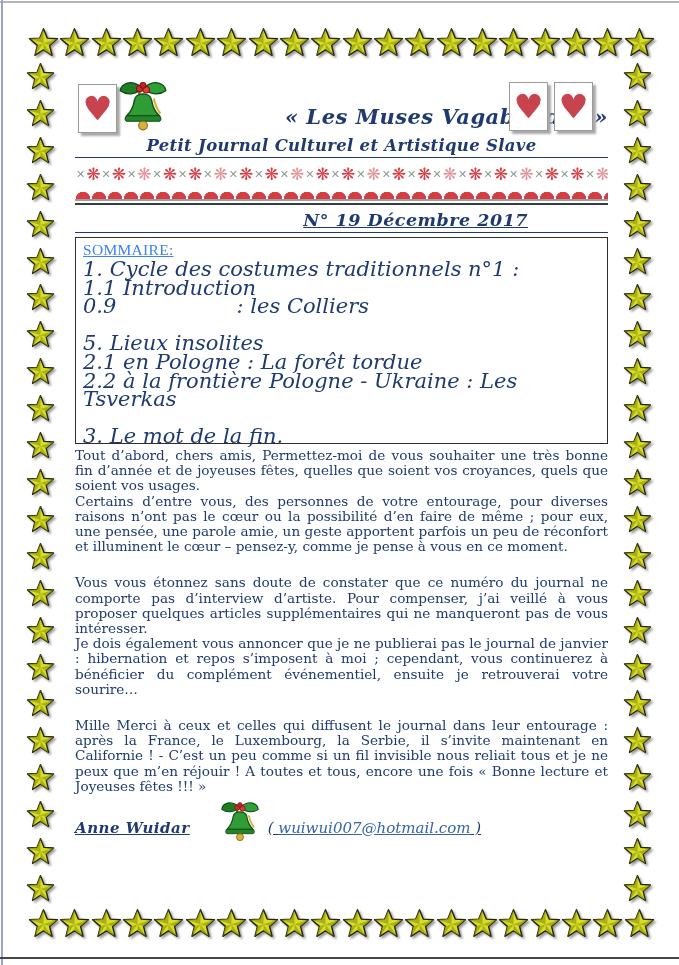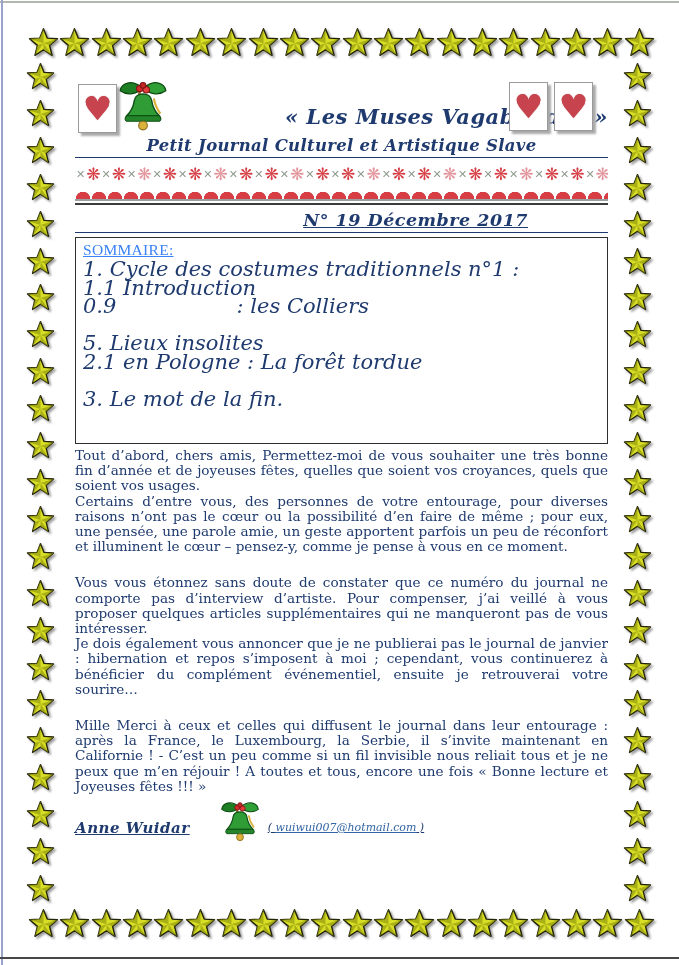--- a/index.html
+++ b/index.html
@@ -62,21 +62,21 @@
   
   .body-text{margin-top:4px;font-size:13.6px;line-height:15.2px;text-align:justify;}
   .body-paragraph{margin:0;}
   .body-paragraph.blank{height:21px;}
 
   
   .signature-row{margin-top:10px;display:flex;align-items:center;font-style:italic;text-decoration:underline;}
   .signature-name{font-size:15px;font-weight:bold;letter-spacing:0.5px;}
   .signature-bell{margin:0 8px 0 30px;line-height:0;position:relative;top:-6px;}
   .signature-bell svg{width:40px;height:47px;}
-  .signature-contact{font-size:11px;}
+  .signature-contact{font-size:15px;}
   .email-link{color:#3465a4;text-decoration:underline;cursor:pointer;}
 </style>
 </head>
 <body>
 
 <div class="page">
 
   <div class="edge-top"></div>
   <div class="edge-left"></div>
   <div class="edge-bottom"></div>
@@ -487,20 +487,21 @@
 
 
           <div class="sommaire-item">0.9                  : les Colliers</div>
 
           <div class="sommaire-item blank"></div>
 
           <div class="sommaire-item">5. Lieux insolites</div>
 
           <div class="sommaire-item">2.1 en Pologne : La forêt tordue</div>
 
+          <div class="sommaire-item">2.2 à la frontière Pologne - Ukraine : Les Tsverkas</div>
 
           <div class="sommaire-item blank"></div>
 
           <div class="sommaire-item">3. Le mot de la fin.</div>
         </div>
     </div>
 
     <div class="body-text">
 
         <p class="body-paragraph">Tout d’abord, chers amis, Permettez-moi de vous souhaiter une très bonne fin d’année et de joyeuses fêtes, quelles que soient vos croyances, quels que soient vos usages.</p>

